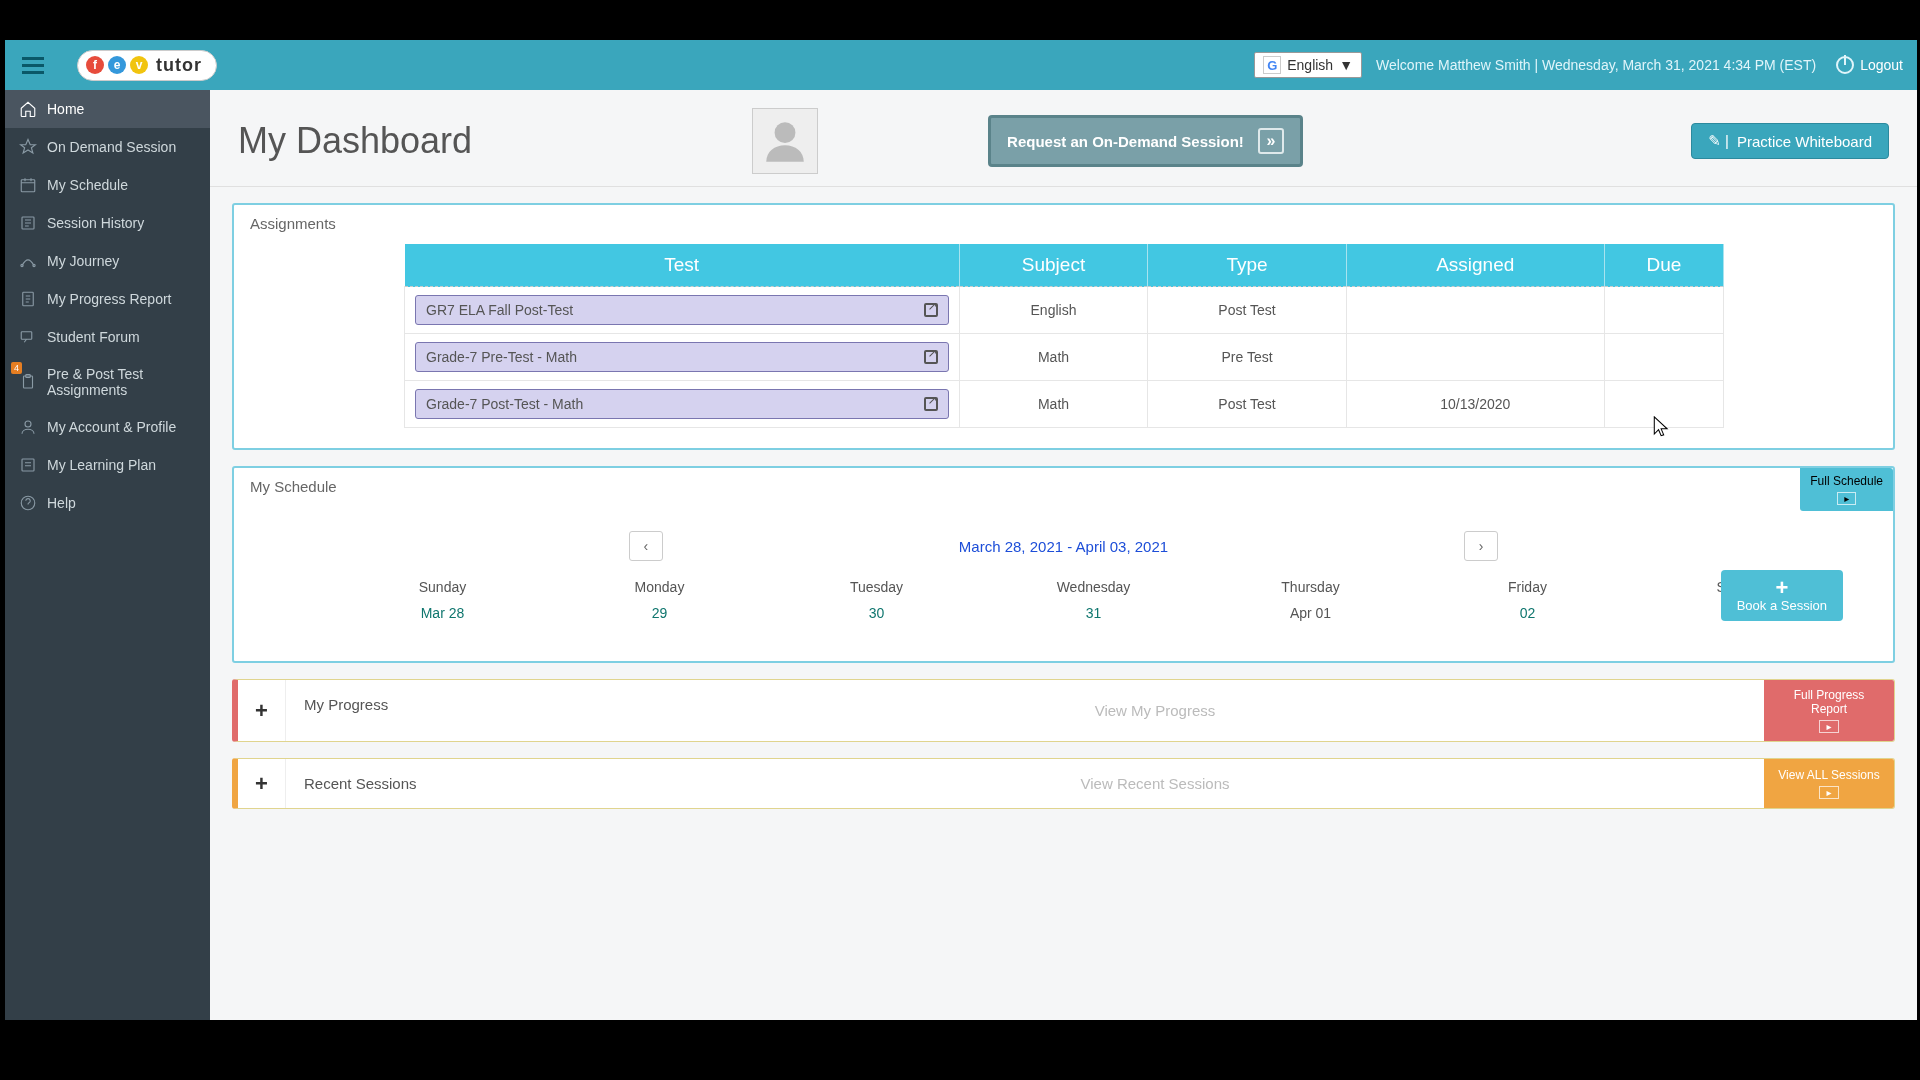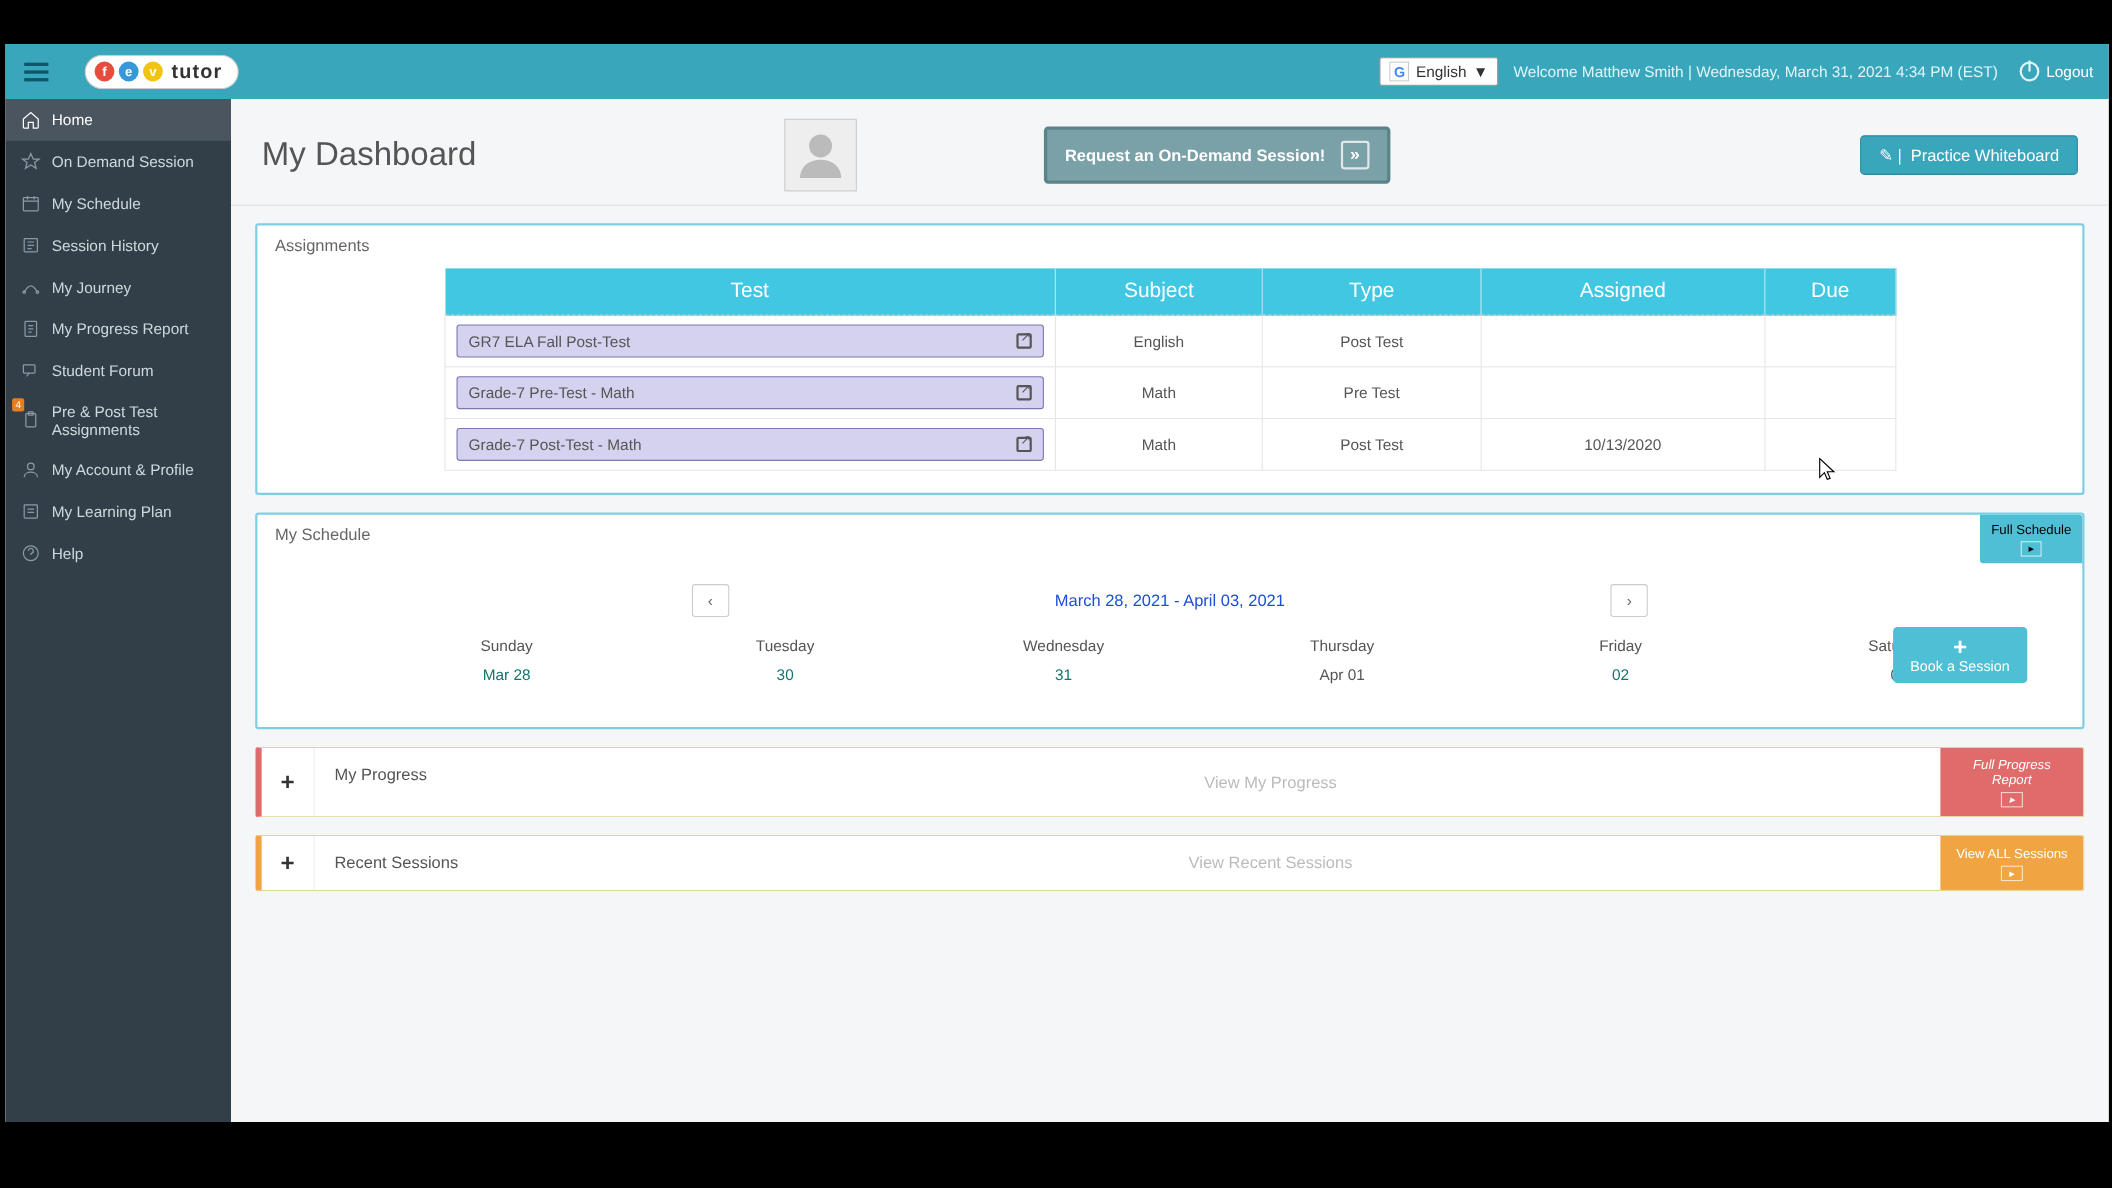--- a/index.html
+++ b/index.html
@@ -22,21 +22,21 @@
 .body-row { flex:1; display:flex; overflow:hidden;}
 .sidebar { width: 205px; background:#333f48; color:#cfd8dc; display:flex; flex-direction:column; font-size:14px; }
 .sidebar .nav-item { display:flex; align-items:center; gap:10px; padding:10px 14px; cursor:pointer; border-bottom: none; position:relative;}
 .sidebar .nav-item.active { background:#4a5560; color:#fff;}
 .sidebar .nav-item .ic { width:18px; height:18px; flex:0 0 18px; display:inline-flex; align-items:center; justify-content:center; }
 .sidebar .nav-item .ic svg { stroke:#8a9aa5; fill:none; stroke-width:1.5; }
 .sidebar .nav-item.active .ic svg { stroke:#fff;}
 .sidebar .badge { position:absolute; left:6px; top:6px; background:#e67e22; color:#fff; font-size:9px; padding:0 3px; border-radius:2px; line-height:12px;}
 .main { flex:1; background:#f5f6f7; overflow-y:auto; }
 .header-row { display:flex; align-items:center; padding:18px 28px 12px 28px; border-bottom:1px solid #e0e0e0; gap:20px;}
-.page-title { font-size:30px; font-weight:400; color:#555;}
+.page-title { font-size:36px; font-weight:400; color:#555;}
 .avatar { width:66px; height:66px; border:1px solid #ccc; background:#eee; margin-left: 260px; display:flex; align-items:center; justify-content:center;}
 .avatar svg { fill:#bbb; }
 .request-btn { margin-left: 150px; background:#7aa0a8; border:3px solid #5a838a; color:#fff; padding:10px 16px; border-radius:4px; display:flex; align-items:center; gap:14px; font-size:15px; font-weight:600; cursor:pointer;}
 .request-btn .chev { width:26px; height:26px; border:2px solid #dfe9eb; border-radius:3px; display:flex; align-items:center; justify-content:center; font-size:16px;}
 .wb-btn { margin-left:auto; background:#3aa6bc; color:#fff; border:1px solid #2c8a9e; padding:8px 16px; border-radius:4px; display:flex; align-items:center; gap:8px; font-size:15px; cursor:pointer;}
 .panel { margin:16px 22px 0 22px; border:2px solid #7ecfe2; border-radius:3px; background:#fff;}
 .panel-title { padding:10px 16px 6px 16px; color:#666; font-size:15px;}
 .assign-table { margin: 6px 0 20px 170px; width: 1320px; border-collapse: collapse; }
 .assign-table th { background:#42c7e2; color:#fff; font-weight:400; padding:10px 8px; font-size:19px; border-right:1px solid #a8e3ef;}
 .assign-table th:first-child{width:560px;} .assign-table th:nth-child(2){width:190px;} .assign-table th:nth-child(3){width:200px;} .assign-table th:nth-child(4){width:260px;} .assign-table th:nth-child(5){width:120px;}
@@ -57,21 +57,21 @@
 .week-col .day-date.cur{ color:#555;}
 .book-btn { position:absolute; right:50px; bottom:40px; background:#4fbfd6; color:#fff; border-radius:4px; padding:8px 16px; text-align:center; font-size:13px; cursor:pointer;}
 .book-btn .plus { font-size:22px; font-weight:bold; line-height:20px;}
 .strip { margin:16px 22px 0 22px; display:flex; align-items:stretch; border:1px solid #e0d48e; border-radius:3px; overflow:hidden; background:#fff;}
 .strip.progress{ border-left:6px solid #e06b6b;}
 .strip.sessions{ border-left:6px solid #f0a542;}
 .strip .plus-box { width:48px; display:flex; align-items:center; justify-content:center; font-size:22px; font-weight:bold; color:#333; cursor:pointer; border-right:1px solid #eee;}
 .strip .label { padding:16px 18px; font-size:15px; color:#555; width:260px;}
 .strip .view-link { flex:1; text-align:center; align-self:center; color:#bbb; font-size:15px;}
 .strip .action { color:#fff; padding:8px 14px; font-size:12px; text-align:center; cursor:pointer; display:flex; flex-direction:column; align-items:center; justify-content:center; width:130px;}
-.strip.progress .action{ background:#e06b6b;font-style:italic;}
+.strip.progress .action{ background:#e06b6b;}
 .strip.sessions .action{ background:#f0a542;}
 .strip .action .arr { margin-top:4px; border:1px solid rgba(255,255,255,.7); padding:0 6px; font-size:10px;}
 .cursor { position:absolute; left:1653px; top:416px; width:18px; height:24px; pointer-events:none;}
 </style>
 </head>
 <body>
 
 <div class="app-frame">
   <div class="topbar">
     <div class="hamburger">
@@ -283,20 +283,24 @@
           <div class="nav-btn">‹</div>
           <div class="week-range">March 28, 2021 - April 03, 2021</div>
           <div class="nav-btn">›</div>
         </div>
         <div class="week-grid" id="week-grid">
             <div class="week-col">
               <div class="day-name">Sunday</div>
               <div class="day-date">Mar 28</div>
             </div>
             <div class="week-col">
+              <div class="day-name">Monday</div>
+              <div class="day-date">29</div>
+            </div>
+            <div class="week-col">
               <div class="day-name">Tuesday</div>
               <div class="day-date">30</div>
             </div>
             <div class="week-col">
               <div class="day-name">Wednesday</div>
               <div class="day-date">31</div>
             </div>
             <div class="week-col">
               <div class="day-name">Thursday</div>
               <div class="day-date cur">Apr 01</div>

